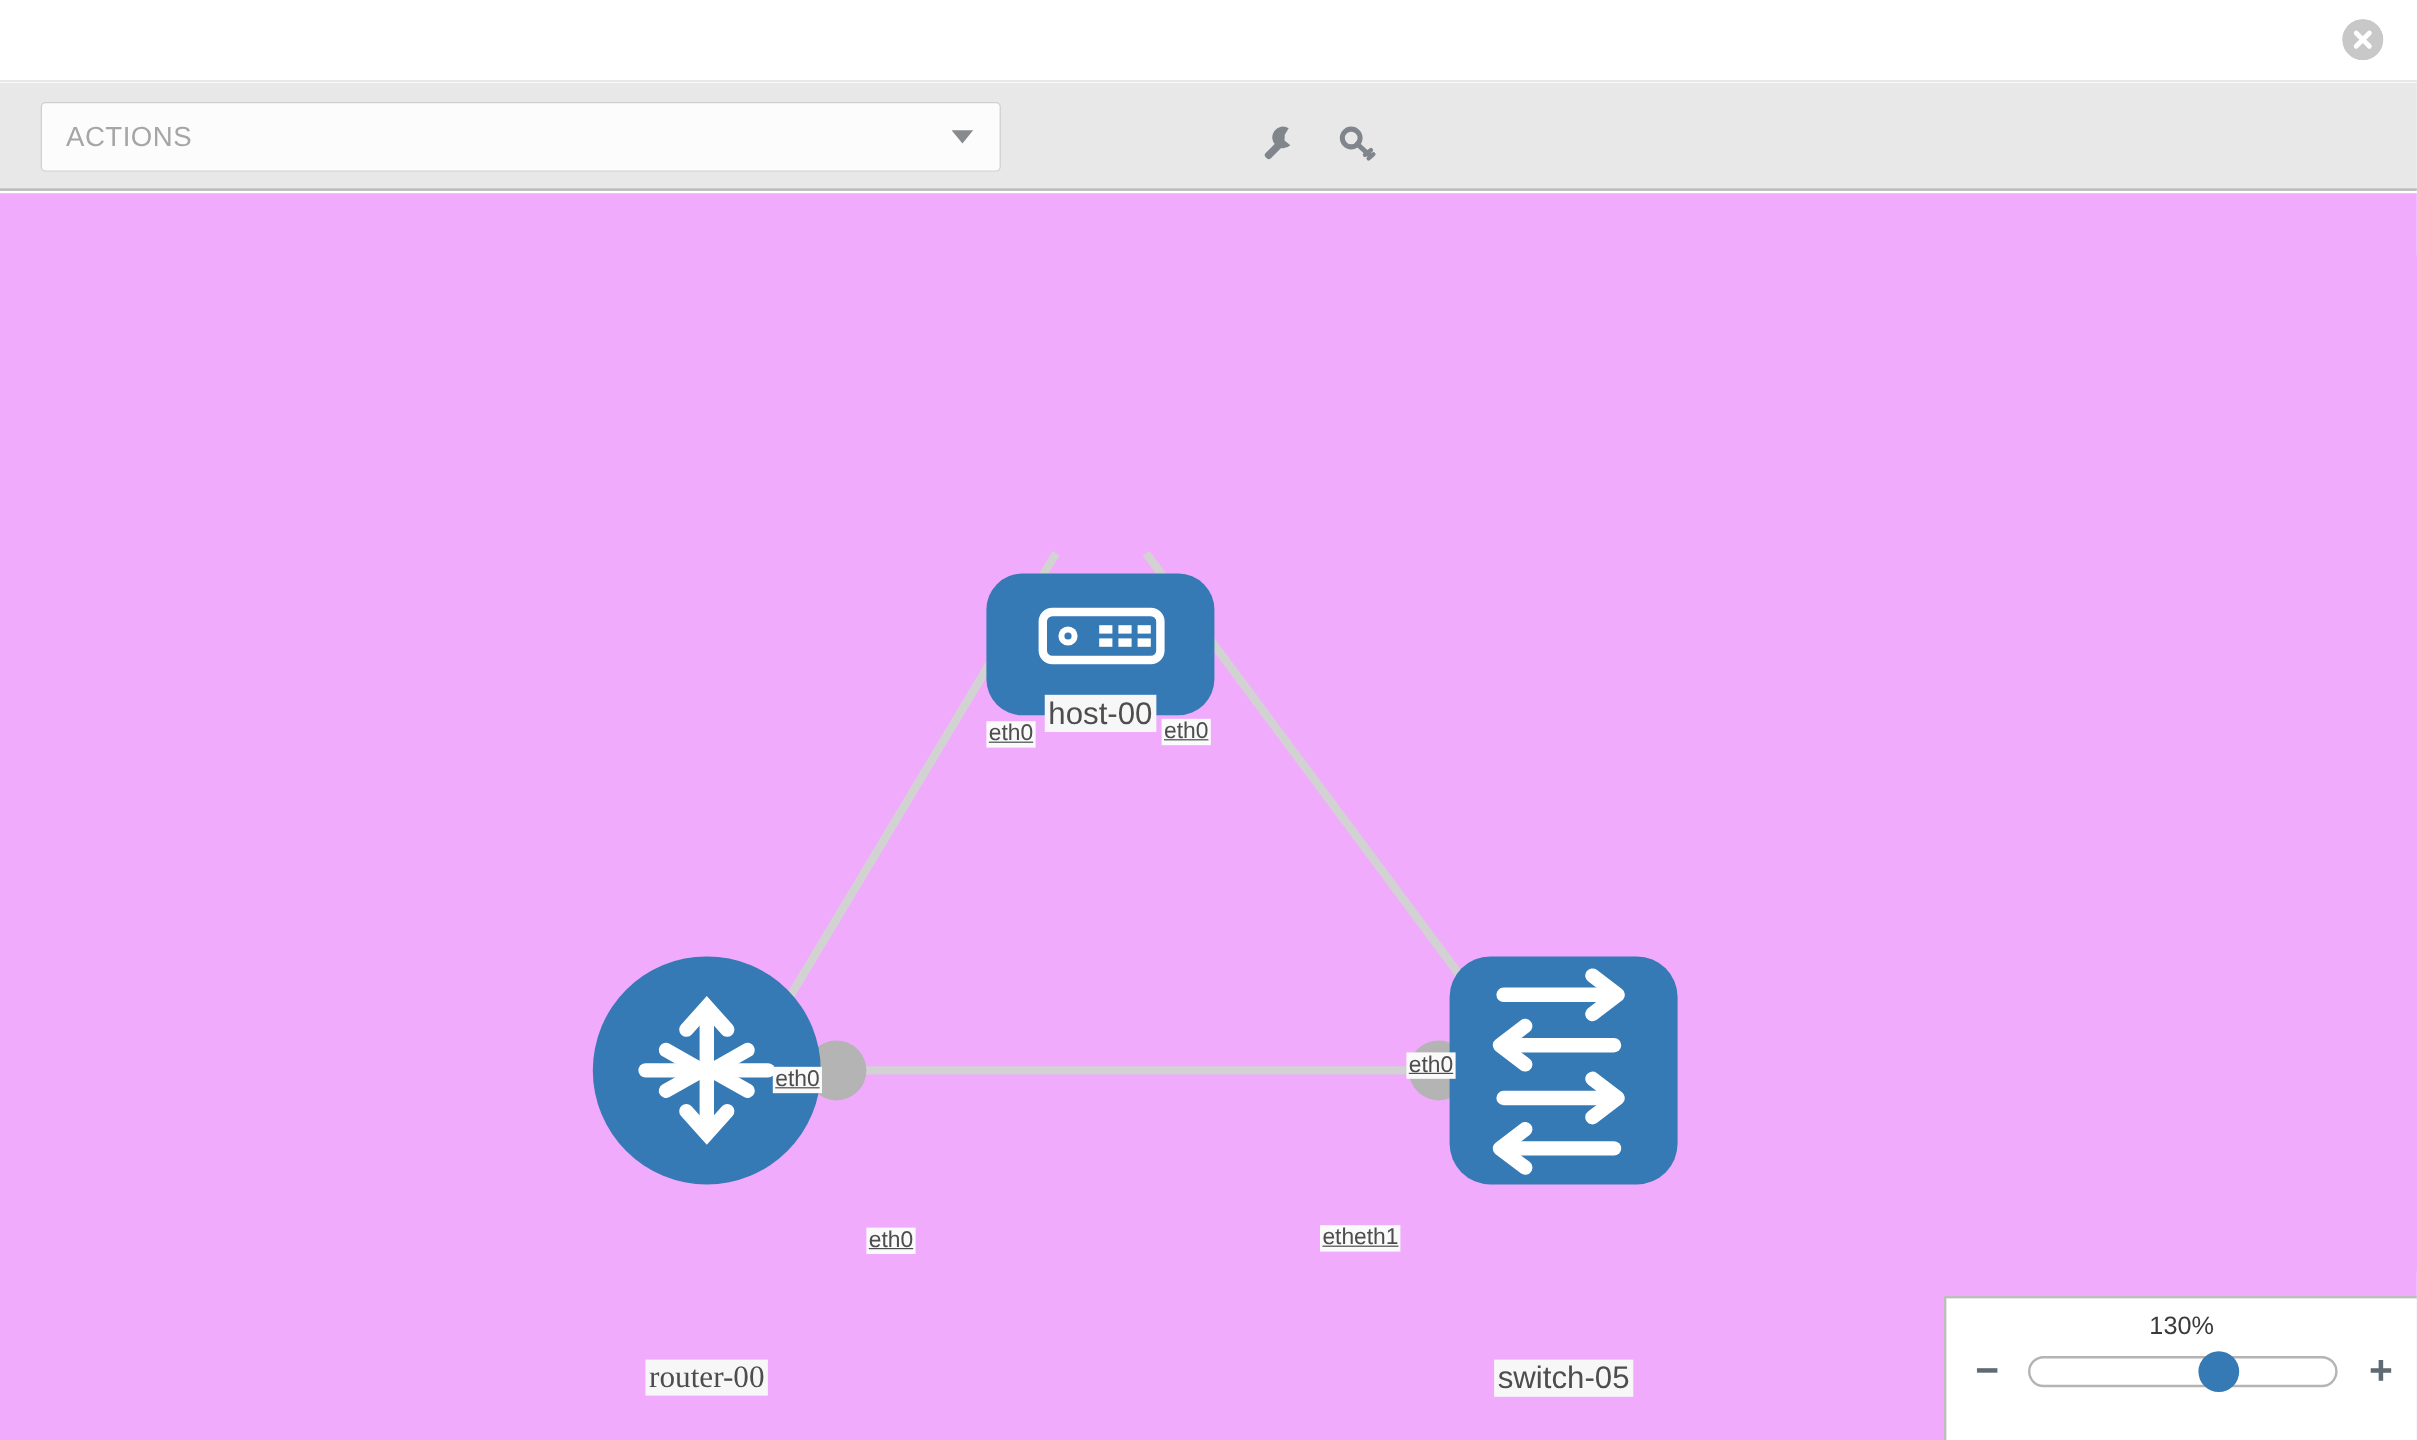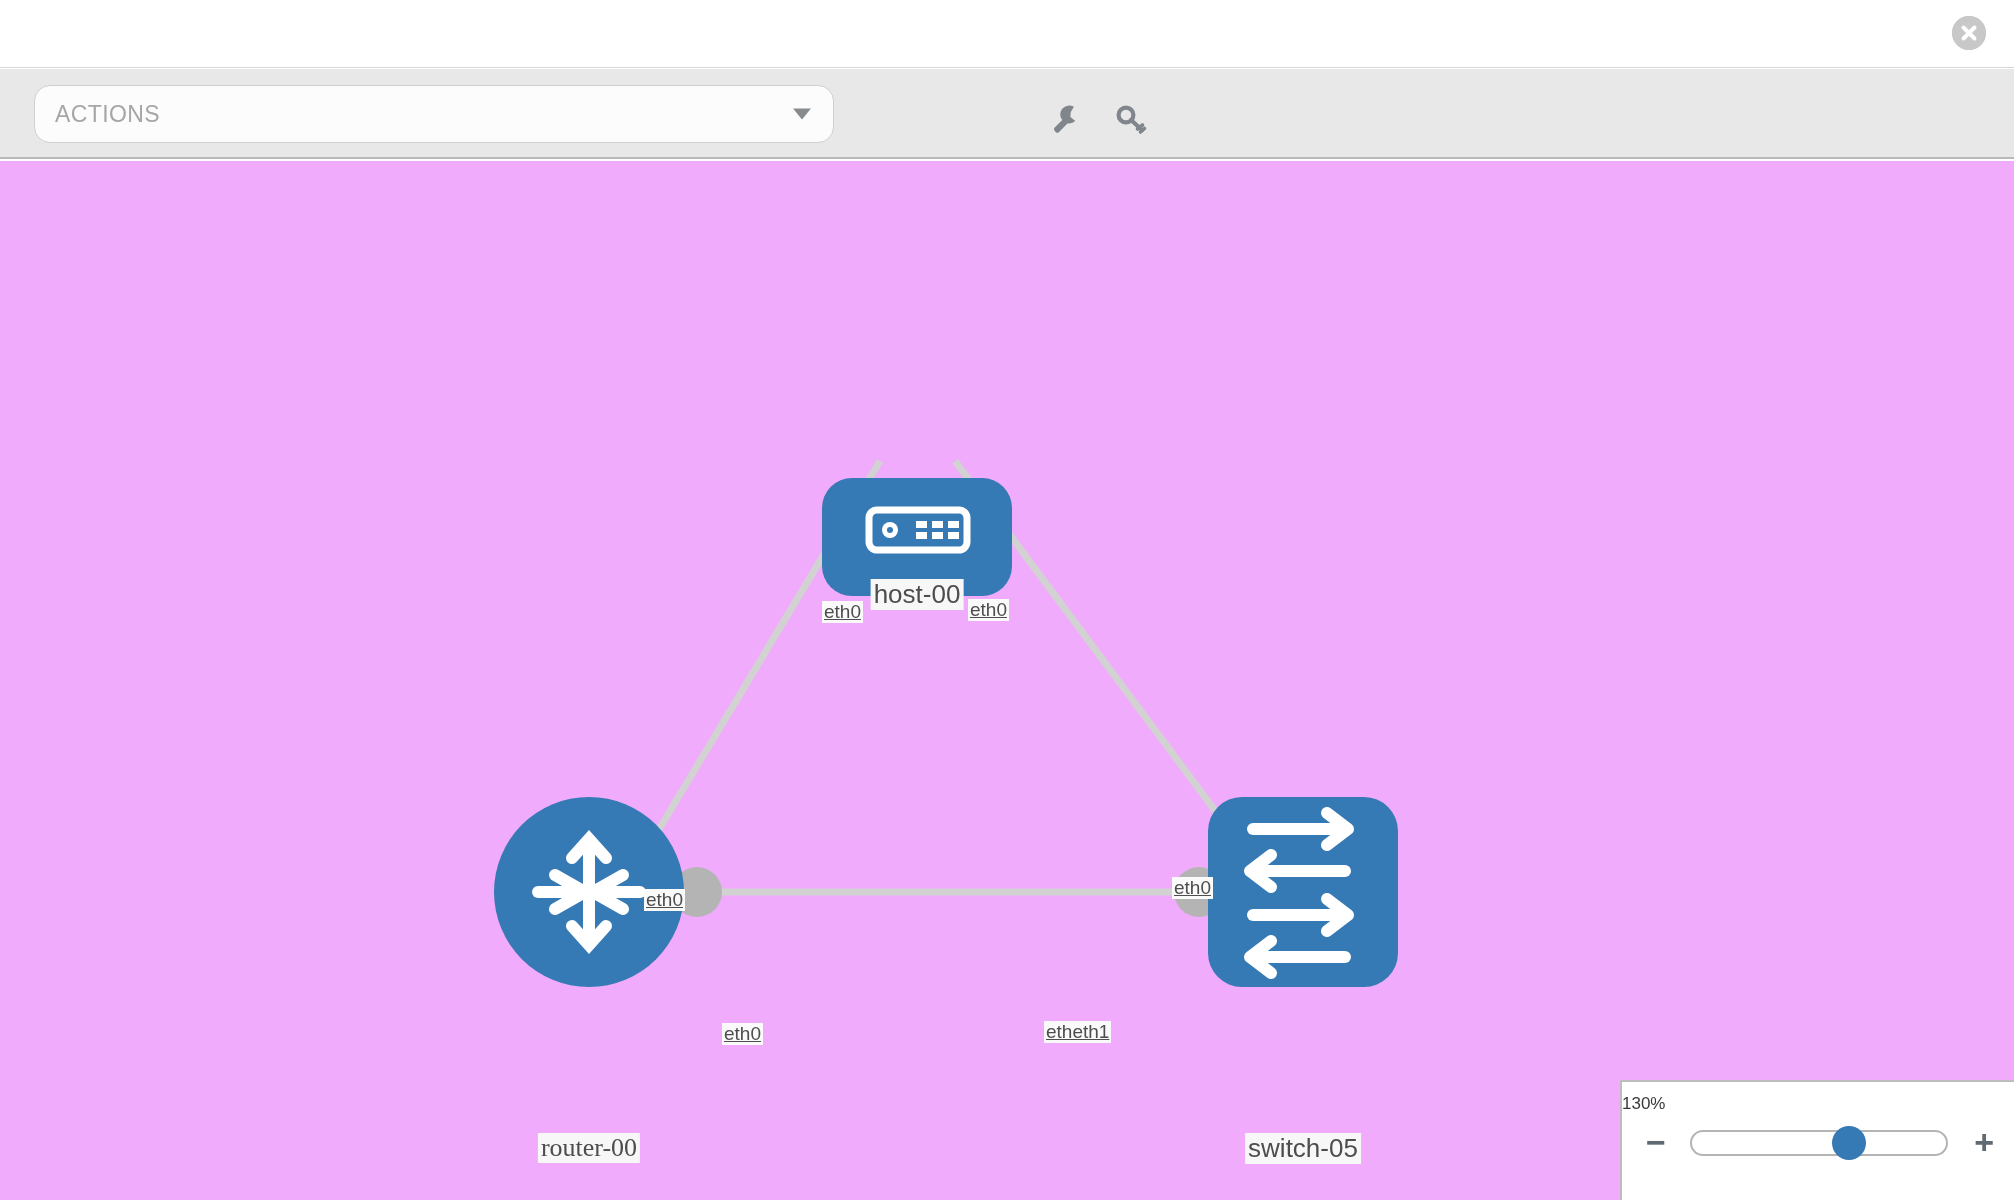--- a/index.html
+++ b/index.html
@@ -53,21 +53,21 @@
     border-bottom: 2px solid #b9b9b9;
   }
   .actions-select {
     position: absolute;
     left: 34px;
     top: 16px;
     width: 800px;
     height: 58px;
     background: #fcfcfc;
     border: 1px solid #cfcfcf;
-    border-radius: 16px;
+    border-radius: 4px;
   }
   .actions-label {
     position: absolute;
     left: 20px;
     top: 50%;
     transform: translateY(-50%);
     font-size: 23px;
     color: #a6a6a6;
     letter-spacing: 0.4px;
   }
@@ -151,21 +151,22 @@
     height: 120px;
     background: #ffffff;
     border-top: 2px solid #bdbdbd;
     border-left: 2px solid #bdbdbd;
   }
   .zoom-percent {
     position: absolute;
     top: 12px;
     left: 0;
     width: 100%;
-    font-size: 17px;
+    text-align: center;
+    font-size: 21px;
     color: #3a3a3a;
   }
   .zoom-minus, .zoom-plus {
     position: absolute;
     top: 46px;
     color: #5f6a72;
     font-size: 34px;
     line-height: 28px;
     font-weight: bold;
     cursor: pointer;
@@ -300,21 +301,21 @@
 
   <div class="node-label" style="left:917px; top:418px;">host-00</div>
   <div class="node-label" style="left:589px; top:972px;font-family:Liberation Serif, serif;">router-00</div>
   <div class="node-label" style="left:1303px; top:972px;">switch-05</div>
 
   <div class="edge-label" style="left:822px; top:440px;">eth0</div>
   <div class="edge-label" style="left:968px; top:438px;">eth0</div>
   <div class="edge-label" style="left:644px; top:728px;">eth0</div>
   <div class="edge-label" style="left:1172px; top:716px;">eth0</div>
   <div class="edge-label" style="left:722px; top:862px;">eth0</div>
-  <div class="edge-label" style="left:1044px; top:860px;">etheth1</div>
+  <div class="edge-label" style="left:1100px; top:860px;">etheth1</div>
 </div>
 
 <div class="zoom-panel">
   <div class="zoom-percent">130%</div>
   <div class="zoom-minus">−</div>
   <div class="zoom-track">
     <div class="zoom-thumb" id="zoom-thumb" style="left: 140.48px;"></div>
   </div>
   <div class="zoom-plus">+</div>
 </div>

